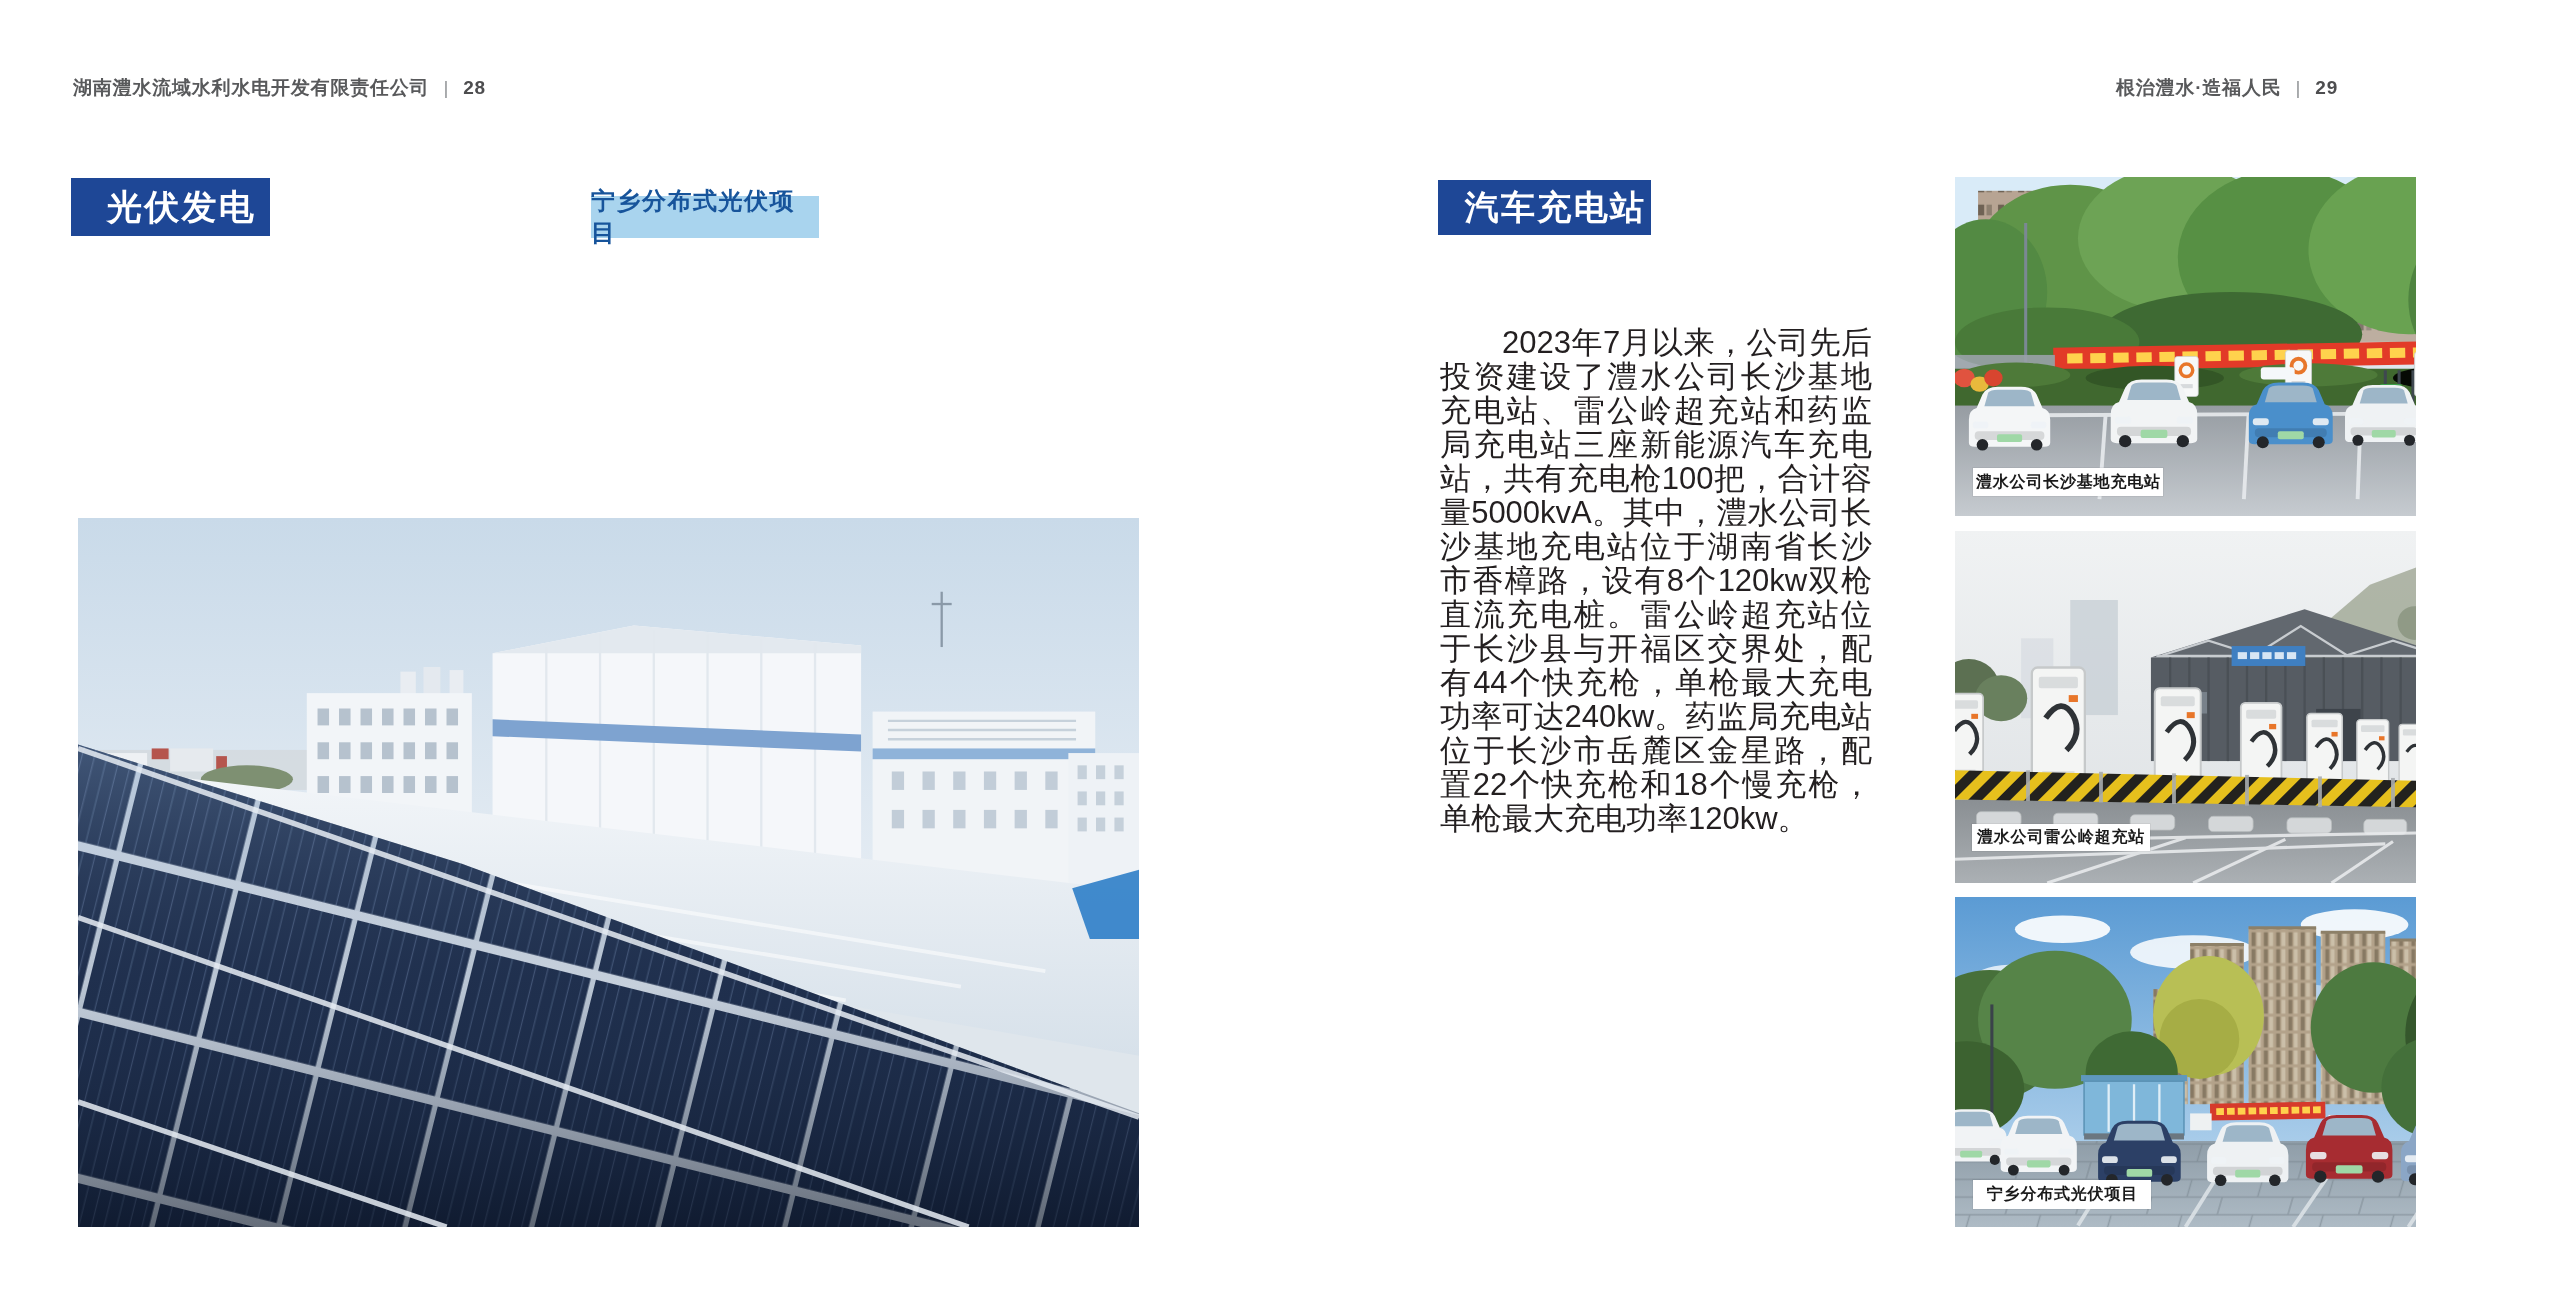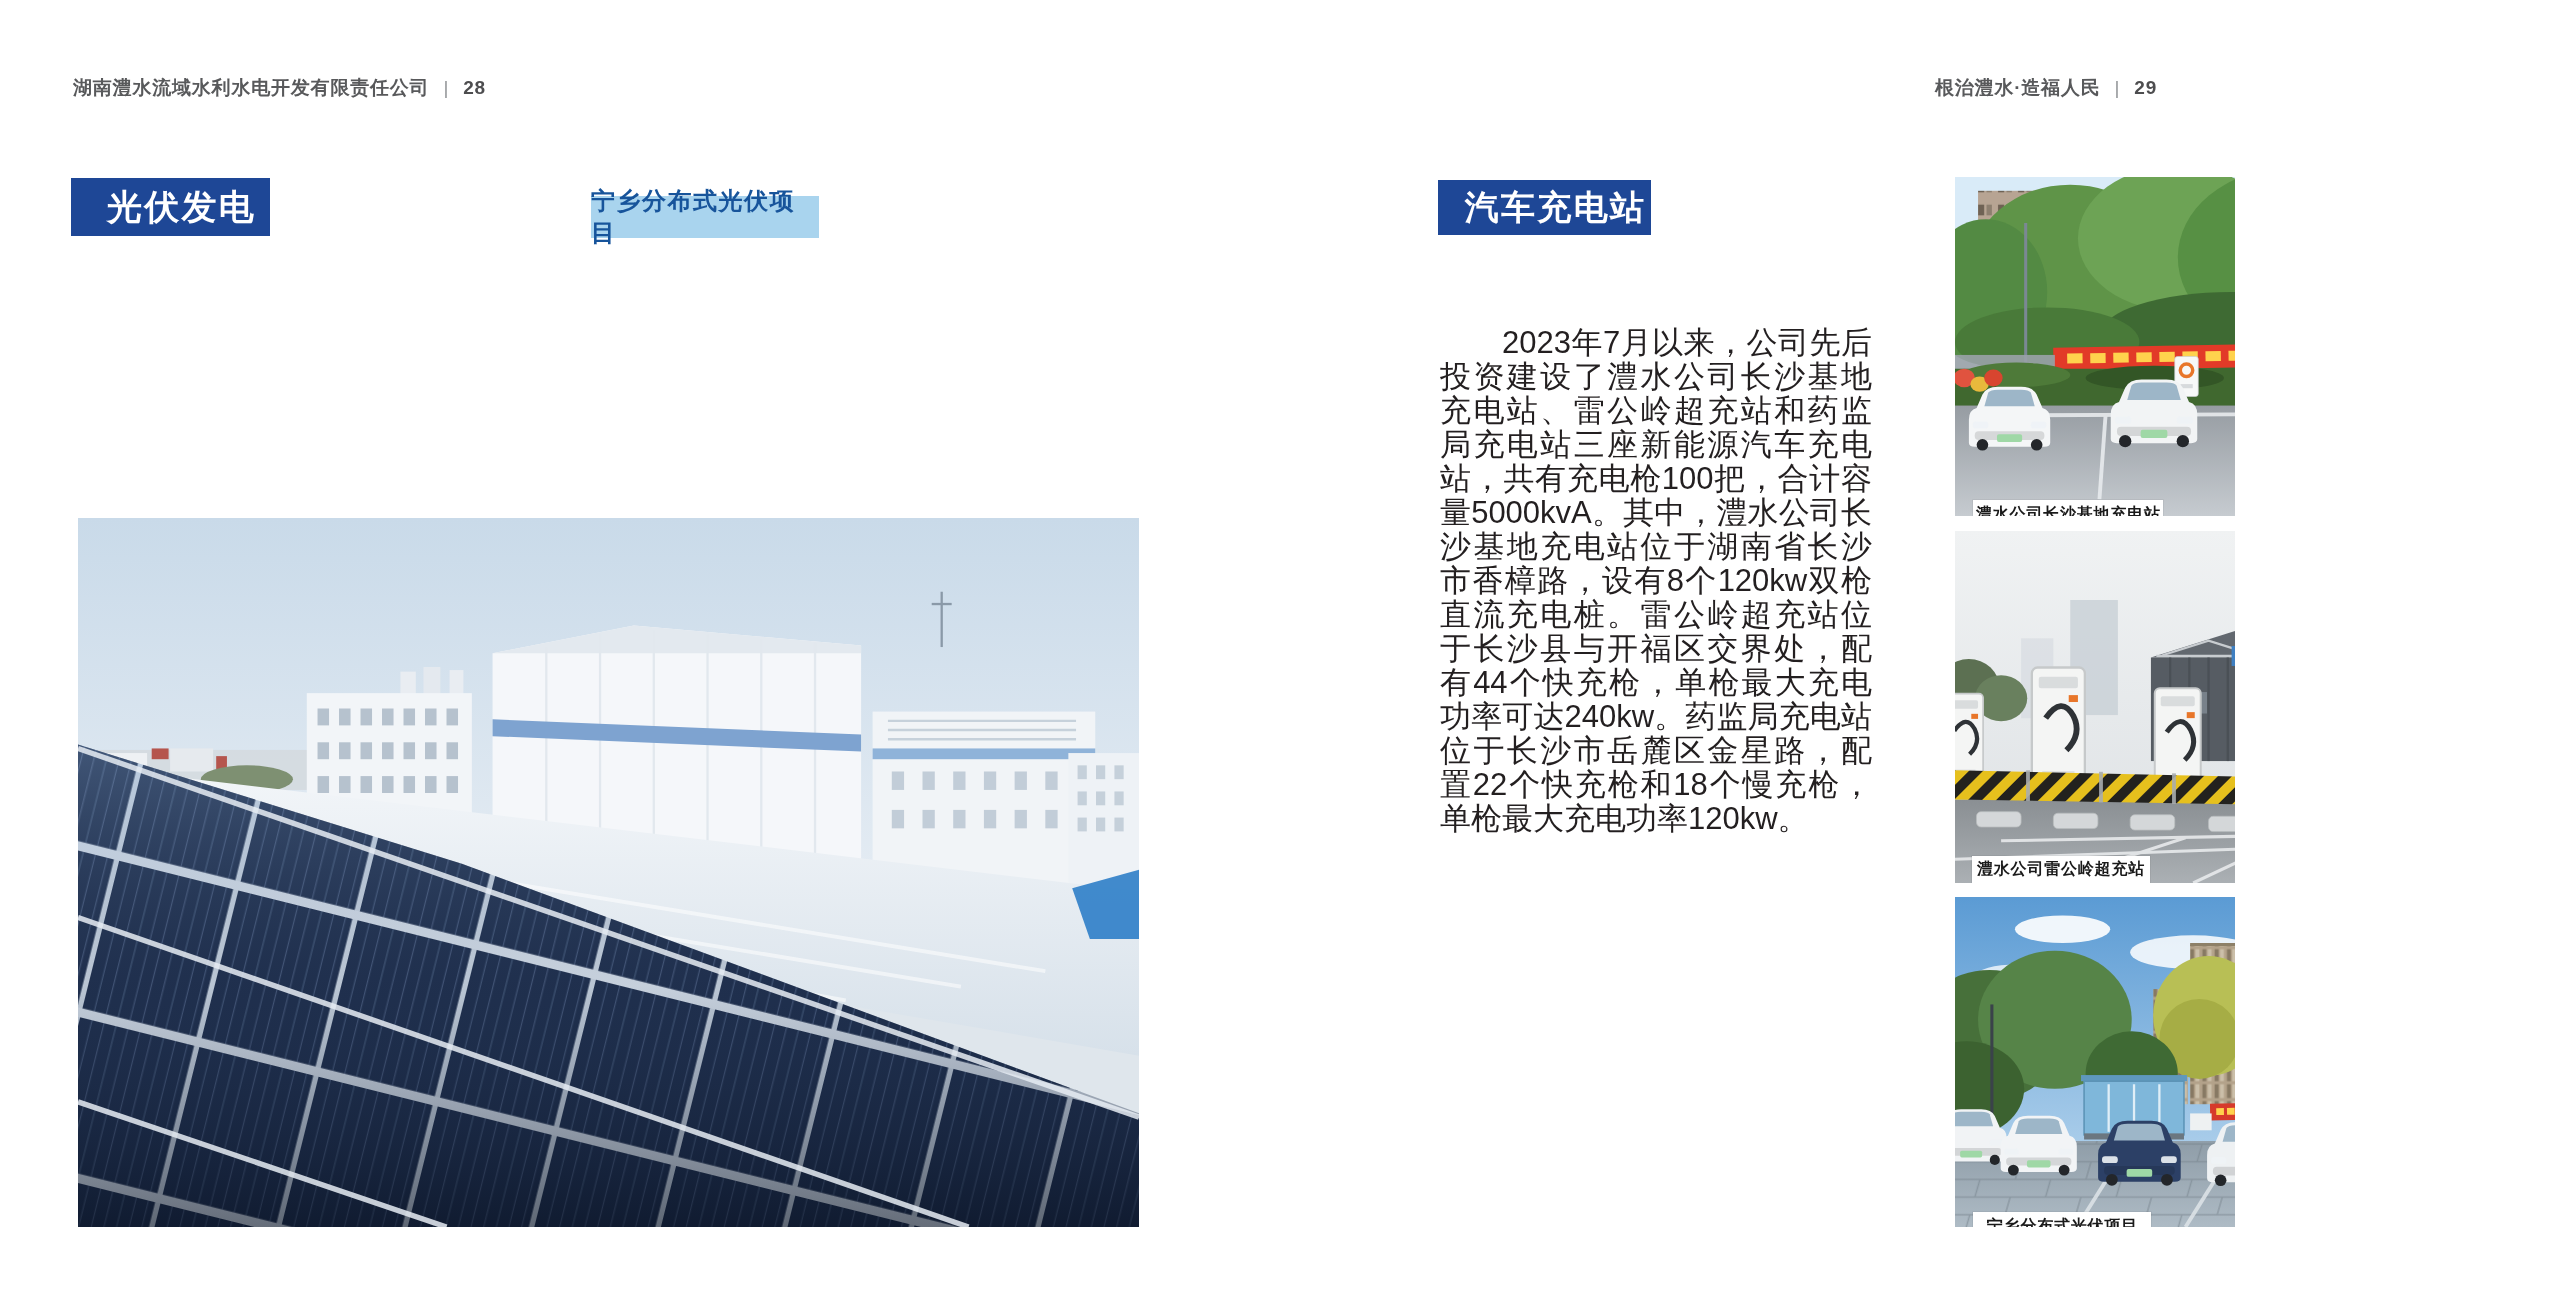--- a/index.html
+++ b/index.html
@@ -1,17 +1,17 @@
 <!DOCTYPE html>
 <html style="font-size:12.3px"><head>
 <meta charset="utf-8">
 <style>
   html,body{margin:0;padding:0;background:#ffffff;}
   .spread{
-    position:relative;width:2235px;height:1306px;background:#ffffff;overflow:hidden;
+    position:relative;width:2416px;height:1306px;background:#ffffff;overflow:hidden;
     font-family:"Liberation Sans",sans-serif;color:#231f20;
   }
   
   .hdr{position:absolute;top:75px;font-size:19px;font-weight:bold;color:#58595b;letter-spacing:0.8px;white-space:nowrap;}
   .hdr-left{left:73px;}
   .hdr-right{right:78px;text-align:right;}
   .hdr .div{color:#939598;font-weight:normal;margin:0 14px;}
   .hdr .pg{color:#4d4d4f;}
   
   .titlebox{
@@ -36,21 +36,20 @@
   .photo{position:absolute;overflow:hidden;background:#dfe6ec;}
   .photo svg{display:block;width:100%;height:100%;}
   .photo-solar{left:78px;top:518px;width:1061px;height:709px;}
   .photo-1{left:1955px;top:177px;width:544px;height:339px;}
   .photo-2{left:1955px;top:531px;width:544px;height:352px;}
   .photo-3{left:1955px;top:897px;width:544px;height:330px;}
   .caption{
     position:absolute;background:#ffffff;color:#1a1a1a;font-weight:bold;font-size:16px;
     display:flex;align-items:center;justify-content:center;letter-spacing:0.8px;white-space:nowrap;
     box-shadow:0 0 0 0.8px rgba(0,0,0,.06);
-    margin-top:32px;
   }
   .cap1{left:18.4px;top:291px;width:190px;height:28px;}
   .cap2{left:17px;top:293px;width:178px;height:27px;}
   .cap3{left:18.4px;top:283px;width:178px;height:29px;}
 </style>
 </head>
 <body>
 
 <div class="spread">
 

